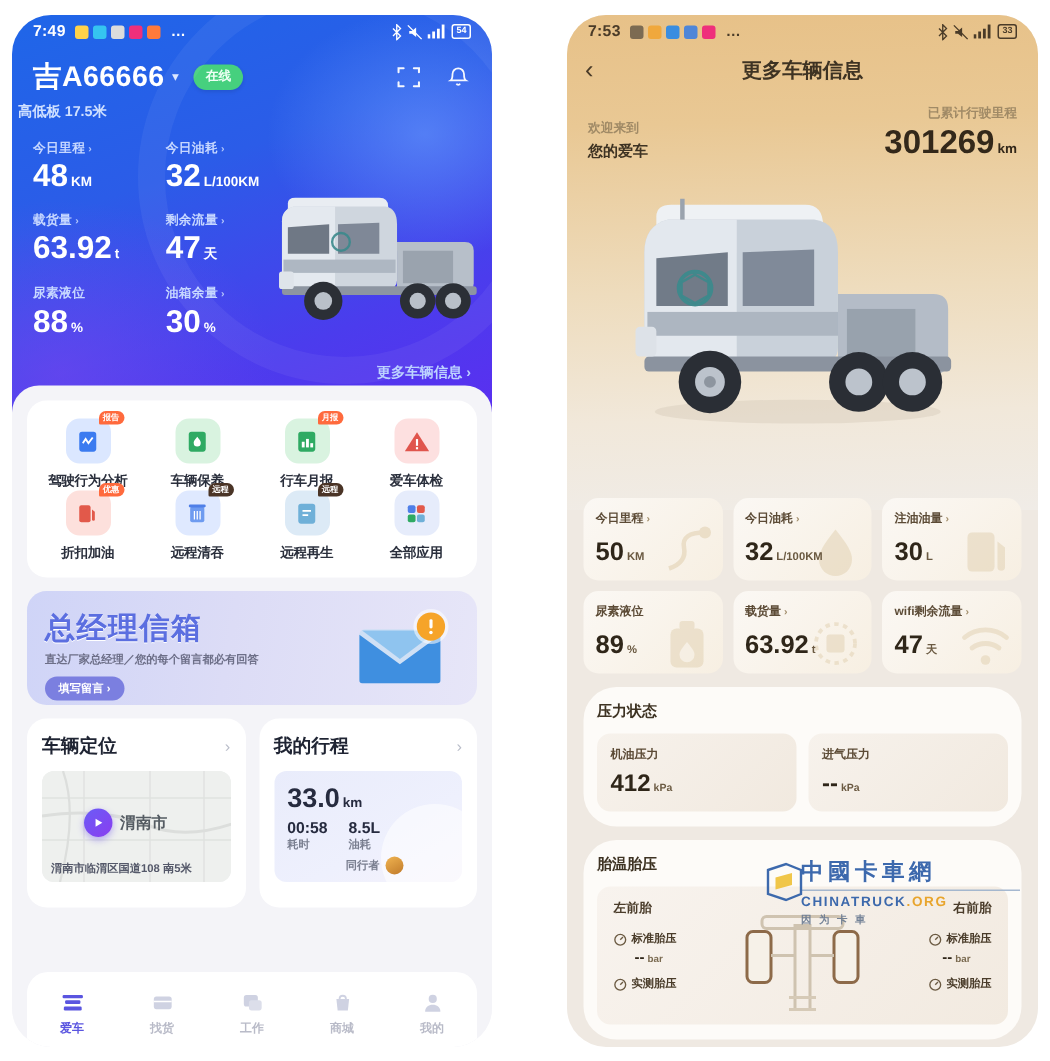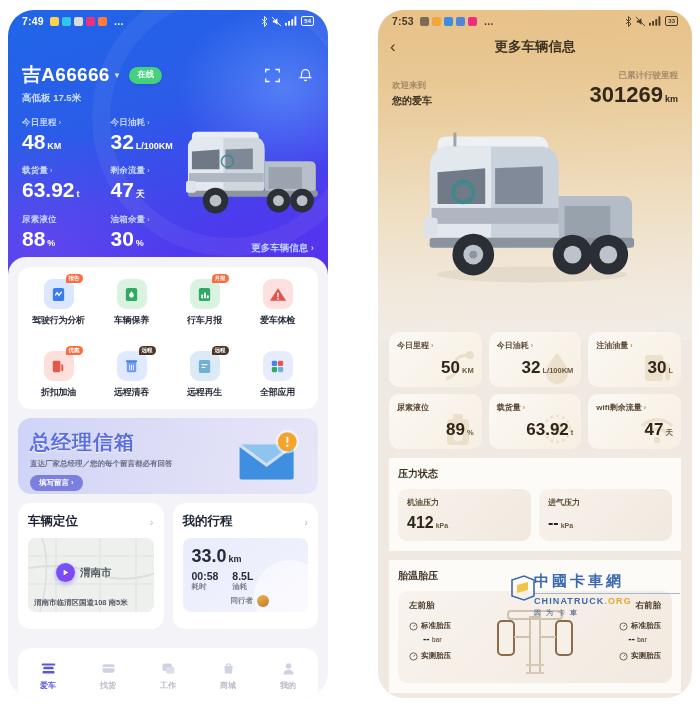--- a/index.html
+++ b/index.html
@@ -43,31 +43,31 @@
     background:
       radial-gradient(ellipse 150px 120px at 86% 30%, rgba(110,160,255,.55), rgba(110,160,255,0) 70%),
       radial-gradient(ellipse 200px 160px at 10% 90%, rgba(120,70,240,.55), rgba(120,70,240,0) 72%),
       linear-gradient(160deg,#1f66e8 0%, #2b5ce8 38%, #4b3ced 76%, #5a2ff0 100%);
     overflow: hidden;
   }
   .blue-head::after{
     content:""; position:absolute; right:-40px; top:-30px; width:240px; height:240px;
     border-radius:50%; border:18px solid rgba(255,255,255,.055);
   }
-  .plate-row { display: flex; align-items: center; padding: 6px 14px 0 14px; margin-top: 24px; }
+  .plate-row { display: flex; align-items: center; padding: 6px 14px 0 14px; }
   .plate { color:#fff; font-size: 19px; font-weight: bold; letter-spacing:.3px; }
   .plate-caret { color:#dbe6ff; font-size:9px; margin-left:5px; }
   .badge-online {
     margin-left: 10px; background: #46d07e; color: #effff5;
     font-size: 8.5px; padding: 2.5px 8px; border-radius: 9px; font-weight:bold;
     box-shadow:0 1px 3px rgba(0,0,0,.12);
   }
   .head-actions { margin-left: auto; display:flex; gap:16px; align-items:center; }
   .ic-scan, .ic-bell { width:17px; height:17px; opacity:.95; }
-  .sub-model { color: #cfe0ff; font-size: 9.5px; padding: 4px 14px 0 14px; font-weight:bold;}
+  .sub-model { color: #cfe0ff; font-size: 9.5px; padding: 4px 14px 0 4px; font-weight:bold;}
 
   .stats-grid {
     position: relative; z-index: 2;
     display: grid; grid-template-columns: 1fr 1fr;
     padding: 12px 14px 0 14px; row-gap: 10px;
     width: 205px;
   }
   .stat-lbl { color: #c6d7ff; font-size: 8.5px; font-weight:bold; letter-spacing:.2px;}
   .stat-lbl .arw { font-size: 7px; opacity:.85; margin-left:2px;}
   .stat-val { color: #fff; font-weight: bold; font-size: 21px; line-height: 1.25; }
@@ -83,21 +83,21 @@
 
   
   .lbody {
     position:absolute; left:0; right:0; top:247px; bottom:0;
     background:#f4f4f8; border-radius: 18px 18px 0 0; padding: 10px 10px 0 10px;
     overflow:hidden;
   }
   .card { background:#fff; border-radius: 13px; }
 
   .apps-card { padding: 12px 4px 10px 4px; }
-  .apps-grid { display:grid; grid-template-columns: repeat(4,1fr); row-gap: 24px; }
+  .apps-grid { display:grid; grid-template-columns: repeat(4,1fr); row-gap: 0; }
   .app { display:flex; flex-direction:column; align-items:center; gap:5px; position:relative;}
   .app-ico { width:30px; height:30px; border-radius:9px; position:relative; display:flex; align-items:center; justify-content:center;}
   .app-tag {
     position:absolute; top:-5px; right:-9px; font-size:5.5px; color:#fff;
     background:#ff6a3d; border-radius:5px 5px 5px 1px; padding:1px 3px; font-weight:bold; white-space:nowrap;
   }
   .app-tag.dark { background:#4a3426; }
   .app-lbl { font-size: 9px; color:#2a2f3c; font-weight:bold; letter-spacing:-.2px;}
 
   .gm-banner {
@@ -173,25 +173,25 @@
   .rtruck { position:relative; z-index:2; margin: 2px auto 0 auto; width: 268px; height: 182px; }
 
   .rbody { position:absolute; left:0; right:0; top:322px; bottom:0; padding: 0 11px; overflow:hidden;}
   .rcards { display:grid; grid-template-columns: repeat(3,1fr); gap: 7px; }
   .rcard {
     background: linear-gradient(135deg,#fbf8f4 0%, #f7efe2 100%);
     border-radius: 10px; padding: 8px 8px 9px 8px; position:relative; overflow:hidden; min-height:52px;
   }
   .rc-lbl { font-size:8px; color:#5c4b36; font-weight:bold; position:relative; z-index:2;}
   .rc-lbl .arw { font-size:7px; margin-left:2px; color:#a5916f;}
-  .rc-val { font-size:17px; font-weight:bold; color:#2f2619; margin-top:7px; position:relative; z-index:2;text-align:right;}
+  .rc-val { font-size:17px; font-weight:bold; color:#2f2619; margin-top:7px; position:relative; z-index:2;}
   .rc-val .u { font-size:7.5px; margin-left:2px; color:#6b5a42;}
   .rc-bgico { position:absolute; right:4px; bottom:0px; width:40px; height:40px; opacity:.42; z-index:1;}
 
-  .rsec { background:#fdfbf8; border-radius:0; margin-top:9px; padding:9px 9px 10px 9px;}
+  .rsec { background:#fdfbf8; border-radius:22px; margin-top:9px; padding:9px 9px 10px 9px;}
   .rsec-t { font-size:10px; font-weight:bold; color:#3e3323; }
   .rsec-grid { display:flex; gap:8px; margin-top:8px;}
   .rsub {
     flex:1; background: linear-gradient(135deg,#f7f2ec,#f1e9df); border-radius:9px; padding:8px 9px 9px 9px;
   }
   .rsub-l { font-size:8px; color:#5c4b36; font-weight:bold;}
   .rsub-v { font-size:16px; font-weight:bold; color:#2f2619; margin-top:6px;}
   .rsub-v .u { font-size:7px; margin-left:2px; color:#6b5a42;}
 
   .tire-box { background:linear-gradient(135deg,#f8f3ee,#f2eae0); border-radius:9px; margin-top:8px; padding:9px 10px; position:relative; min-height:92px;}

